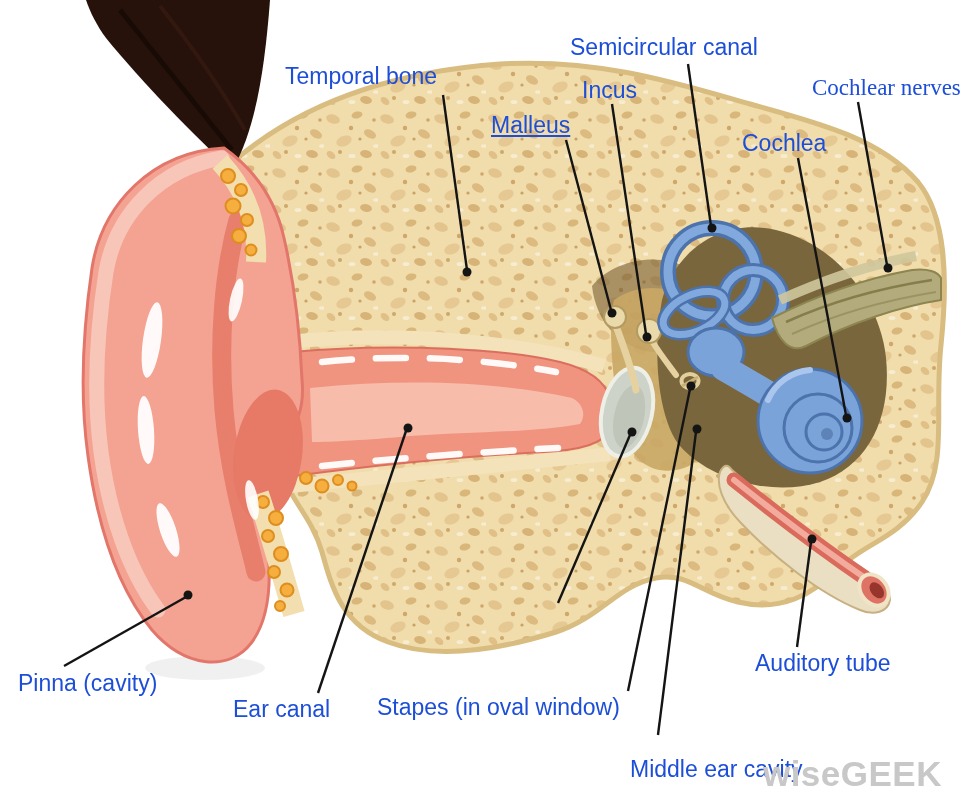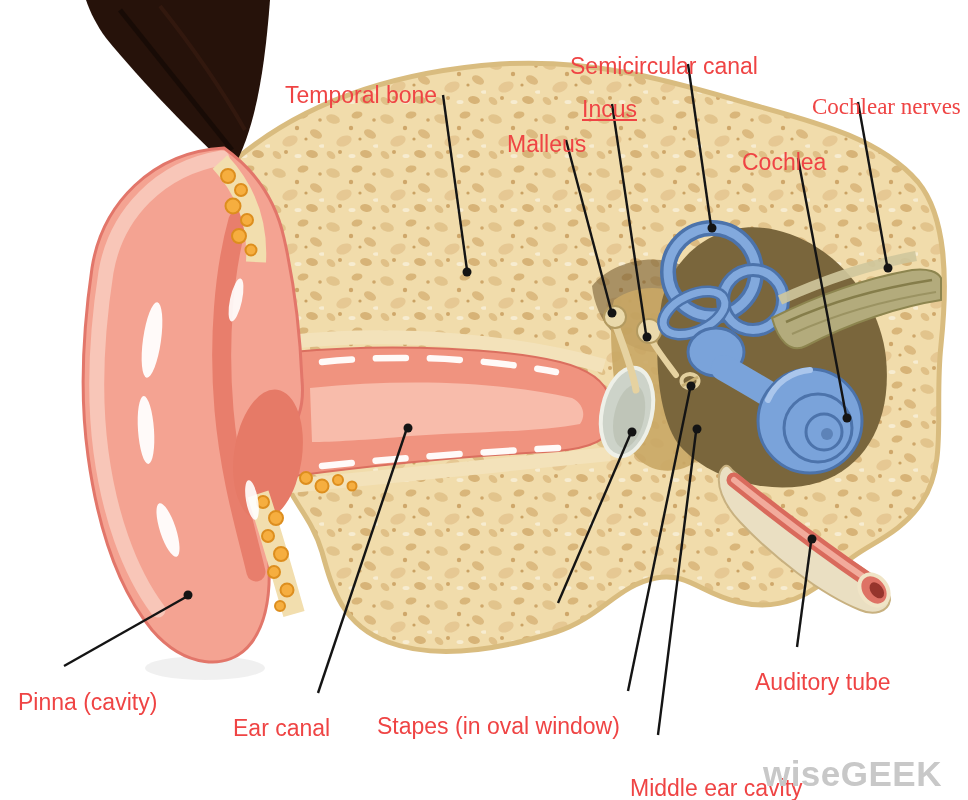--- a/index.html
+++ b/index.html
@@ -8,24 +8,23 @@
     width: 968px;
     height: 800px;
     background: #ffffff;
     font-family: "Liberation Sans", sans-serif;
     overflow: hidden;
   }
   #stage svg { position: absolute; left: 0; top: 0; }
   .label {
     position: absolute;
     font-size: 23px;
-    color: #ef4444;
+    color: #1d4ed8;
     white-space: nowrap;
     line-height: 1.15;
-    margin-top: 19px;
   }
   .label.wrap { white-space: normal; width: 122px; }
   .watermark {
     position: absolute;
     right: 26px;
     bottom: 6px;
     font-size: 35px;
     font-weight: bold;
     color: #c8c8c8;
     letter-spacing: 0.5px;
@@ -229,22 +228,22 @@
       </g>
       <g>
         <line x1="797" y1="647" x2="811" y2="542"></line>
           <circle cx="812" cy="539" r="4.5" fill="#141414" stroke="none"></circle>
       </g>
     </g>
   </svg>
 
   <div class="label" style="left:285px; top:63px;">Temporal bone</div>
   <div class="label" style="left:570px; top:34px;">Semicircular canal</div>
-  <div class="label" style="left:582px; top:77px;text-decoration:underline;">Incus</div>
-  <div class="label" style="left:507px; top:112px;">Malleus</div>
+  <div class="label" style="left:582px; top:77px;">Incus</div>
+  <div class="label" style="left:491px; top:112px;text-decoration:underline;">Malleus</div>
   <div class="label" style="left:812px; top:75px;font-family:Liberation Serif, serif;">Cochlear nerves</div>
   <div class="label" style="left:742px; top:130px;">Cochlea</div>
   <div class="label" style="left:18px;  top:670px;">Pinna (cavity)</div>
   <div class="label" style="left:233px; top:696px;">Ear canal</div>
   <div class="label" style="left:377px; top:694px;">Stapes (in oval window)</div>
   <div class="label" style="left:630px; top:756px;">Middle ear cavity</div>
   <div class="label" style="left:755px; top:650px;">Auditory tube</div>
 
   <div class="watermark">wiseGEEK</div>
 </div>

